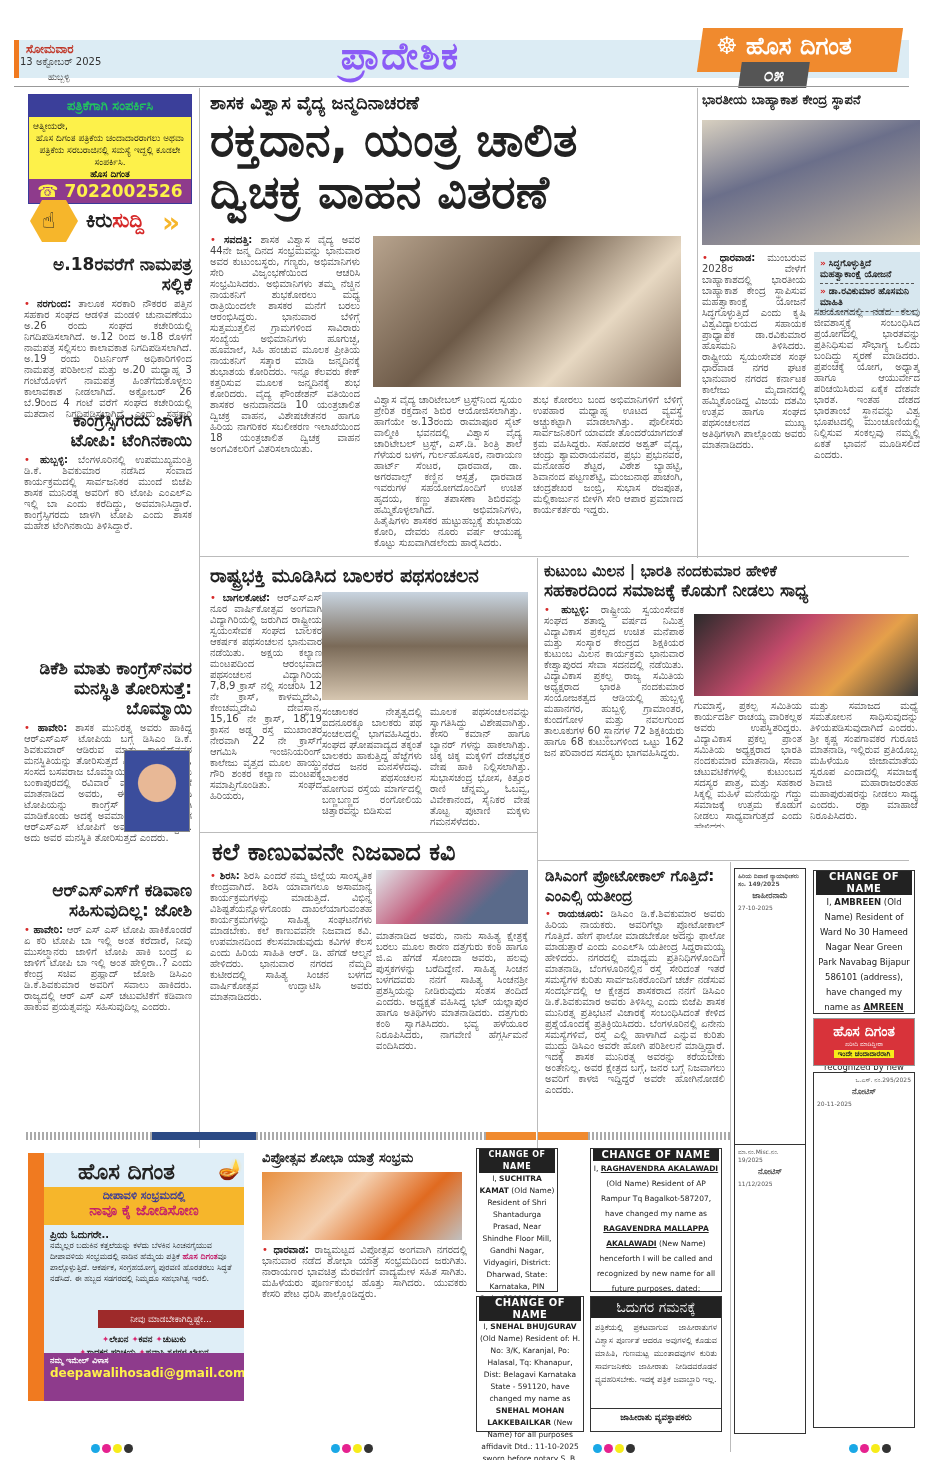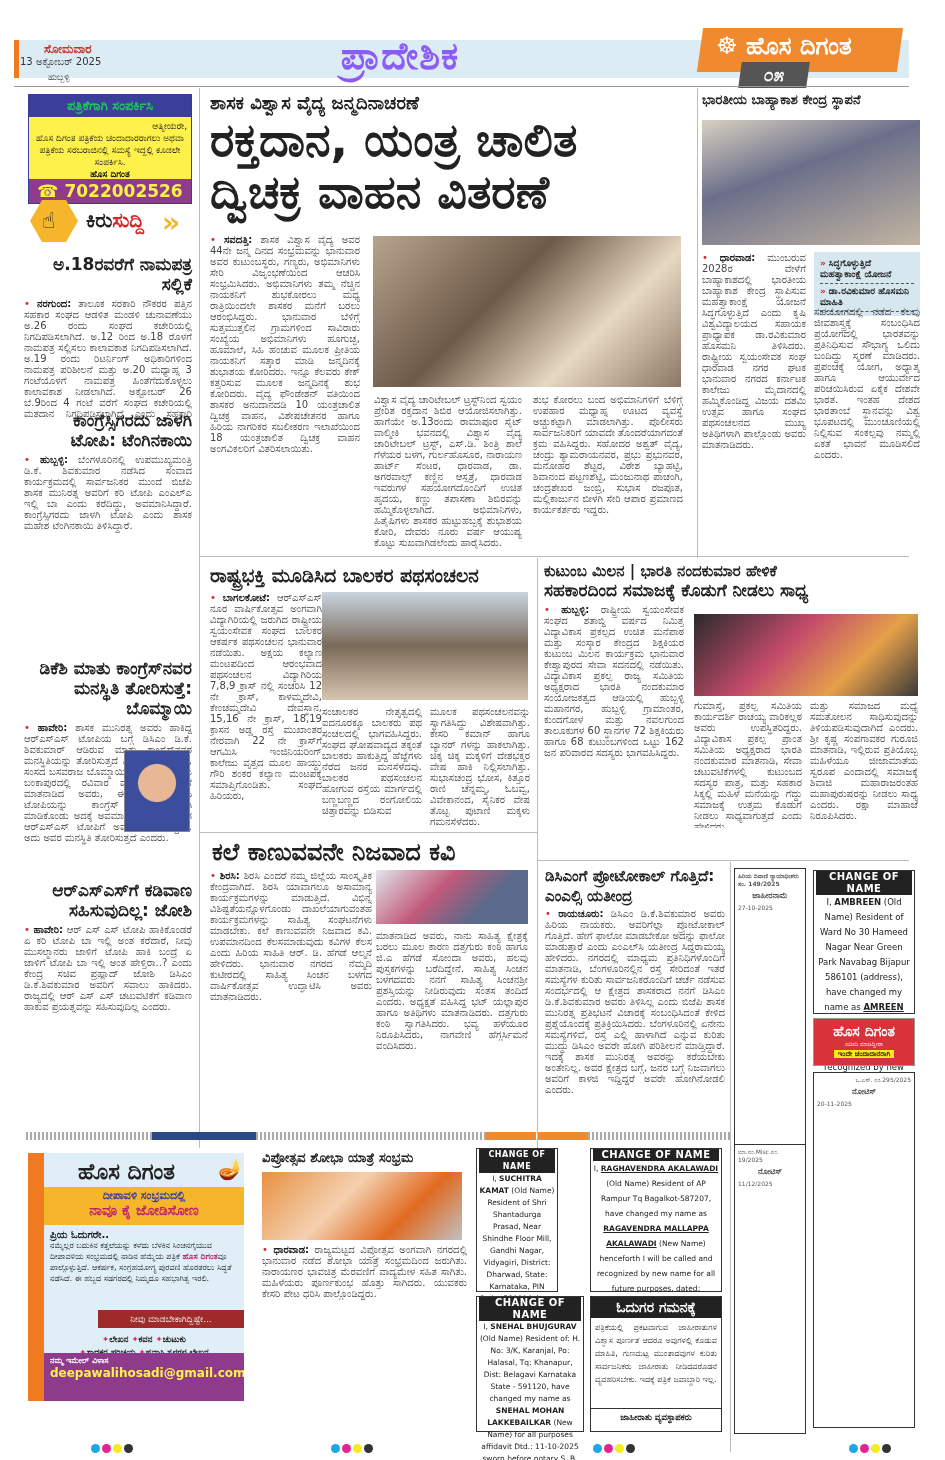--- a/index.html
+++ b/index.html
@@ -1,20 +1,20 @@
 <!DOCTYPE html>
 <html><head>
 <meta charset="utf-8">
 <style>
 *{box-sizing:border-box;margin:0;padding:0}
 body{width:945px;height:1460px;background:#fff;font-family:"DejaVu Sans",sans-serif;color:#222;position:relative;overflow:hidden}
 .abs{position:absolute}
 .hdr-band{left:14px;top:40px;width:895px;height:38px;background:#dcecf4}
 .hdr-orange-bar{left:14px;top:40px;width:5px;height:38px;background:#f07a20}
-.hdr-day{left:44px;top:42px;font-size:12px;color:#c0392b;font-weight:bold}
+.hdr-day{left:26px;top:42px;font-size:12px;color:#c0392b;font-weight:bold}
 .hdr-date{left:20px;top:56px;font-size:10px;color:#333}
 .hdr-city{left:48px;top:72px;font-size:9px;color:#333}
 .section-title{left:270px;top:34px;width:260px;text-align:center;font-size:38px;font-weight:bold;color:#8b5cf6;letter-spacing:1px}
 .logo-box{left:700px;top:28px;width:200px;height:44px;background:#f08a2e;transform:skewX(-8deg)}
 .logo-text{left:716px;top:32px;font-size:24px;font-weight:bold;color:#fff}
 .page-badge{left:740px;top:62px;width:68px;height:26px;background:#555;color:#fff;font-size:18px;font-weight:bold;text-align:center;line-height:26px;transform:skewX(-8deg)}
 .hline{height:1px;background:#999}
 .vline{width:1px;background:#bbb}
 .contact{left:28px;top:94px;width:164px;height:110px;border:1px solid #3a3a9a;background:#fdf14a}
 .contact-title{background:#3b3f9a;color:#22c55e;font-size:13px;font-weight:bold;text-align:center;padding:3px 8px}
@@ -41,21 +41,21 @@
 .sec-h{font-size:19px;font-weight:bold;color:#222}
 .side-h{font-size:13px;font-weight:bold;color:#222}
 .callout{background:#d7e7ef;padding:4px 6px;font-size:9px;font-weight:bold;color:#222}
 .callout div{border-bottom:1px dashed #555;padding:2px 0 3px}
 .callout .arr{color:#d62828;margin-right:3px}
 .con{border:1px solid #333;background:#fff;text-align:center;font-size:8.5px;line-height:15px;color:#222;padding:0 2px}
 .con-title{background:#222;color:#fff;font-weight:bold;font-size:10px;line-height:12px;letter-spacing:.5px}
 .con b{font-weight:bold}
 .notice{border:1px solid #333;background:#fff;font-size:6px;line-height:8px;color:#555;padding:3px;overflow:hidden}
 .readers{border:1px solid #333;background:#fff}
-.readers-title{background:#222;color:#fff;font-size:14px;font-weight:bold;text-align:center;padding:2px 0}
+.readers-title{background:#222;color:#fff;font-size:14px;font-weight:normal;text-align:center;padding:2px 0}
 .readers-body{font-size:8px;line-height:13px;padding:3px 4px;color:#333;text-align:justify}
 .readers-foot{border-top:1px solid #333;font-size:8.5px;text-align:center;padding:3px 0;font-weight:bold}
 .ad-hosa{background:#d8333a;border:1px solid #999}
 .deepa{left:28px;top:1153px;width:216px;height:248px;background:#dfeef7;overflow:hidden}
 .deepa-strip{position:absolute;left:0;top:0;width:16px;height:100%;background:#f07a20}
 .deepa-logo{position:absolute;left:50px;top:6px;font-size:22px;font-weight:bold;color:#222}
 .deepa-band{position:absolute;left:16px;top:34px;width:200px;height:38px;background:#f6b62b;text-align:center}
 .deepa-band1{font-size:11px;color:#3a3a9a;font-weight:bold;padding-top:2px}
 .deepa-band2{font-size:14px;color:#c4206a;font-weight:bold}
 .deepa-body{position:absolute;left:22px;top:76px;width:190px;font-size:8px;line-height:11px;color:#222}
@@ -92,21 +92,21 @@
 <div class="abs vline" style="left:697px;top:88px;height:470px;"></div>
 <div class="abs hline" style="left:200px;top:556px;width:709px;background:#bbb"></div>
 <div class="abs vline" style="left:537px;top:558px;height:590px;"></div>
 <div class="abs hline" style="left:200px;top:832px;width:337px;background:#bbb"></div>
 <div class="abs hline" style="left:538px;top:860px;width:371px;background:#bbb"></div>
 <div class="abs vline" style="left:730px;top:862px;height:590px;"></div>
 
 <div class="abs contact">
   <div class="contact-title">ಪತ್ರಿಕೆಗಾಗಿ ಸಂಪರ್ಕಿಸಿ</div>
   <div class="contact-body">
-    <div style="text-align:right">ಆತ್ಮೀಯರೇ,</div>
+    <div style="text-align:left">ಆತ್ಮೀಯರೇ,</div>
     <div>ಹೊಸ ದಿಗಂತ ಪತ್ರಿಕೆಯ ಚಂದಾದಾರರಾಗಲು ಅಥವಾ ಪತ್ರಿಕೆಯ ಸರಬರಾಜಿನಲ್ಲಿ ಸಮಸ್ಯೆ ಇದ್ದಲ್ಲಿ ಕೂಡಲೇ ಸಂಪರ್ಕಿಸಿ.</div>
     <div style="font-weight:bold">ಹೊಸ ದಿಗಂತ</div>
   </div>
   <div class="contact-phone"><span>☎</span> <span>7022002526</span></div>
 </div>
 
 <div class="abs kiru">
   <div class="kiru-hex"></div>
   <span class="abs" style="left:12px;top:8px;font-size:22px">☝</span>
   <div class="kiru-text"><span>ಕಿರು</span><span class="red">ಸುದ್ದಿ</span></div>

